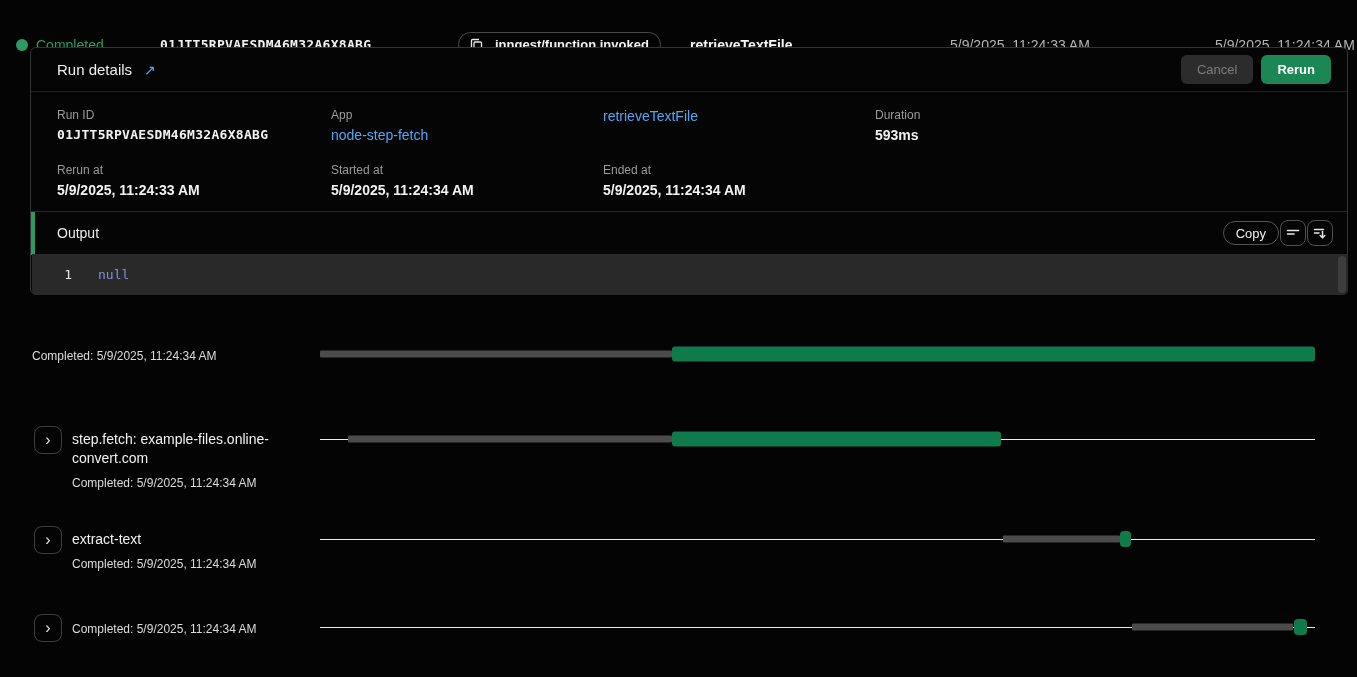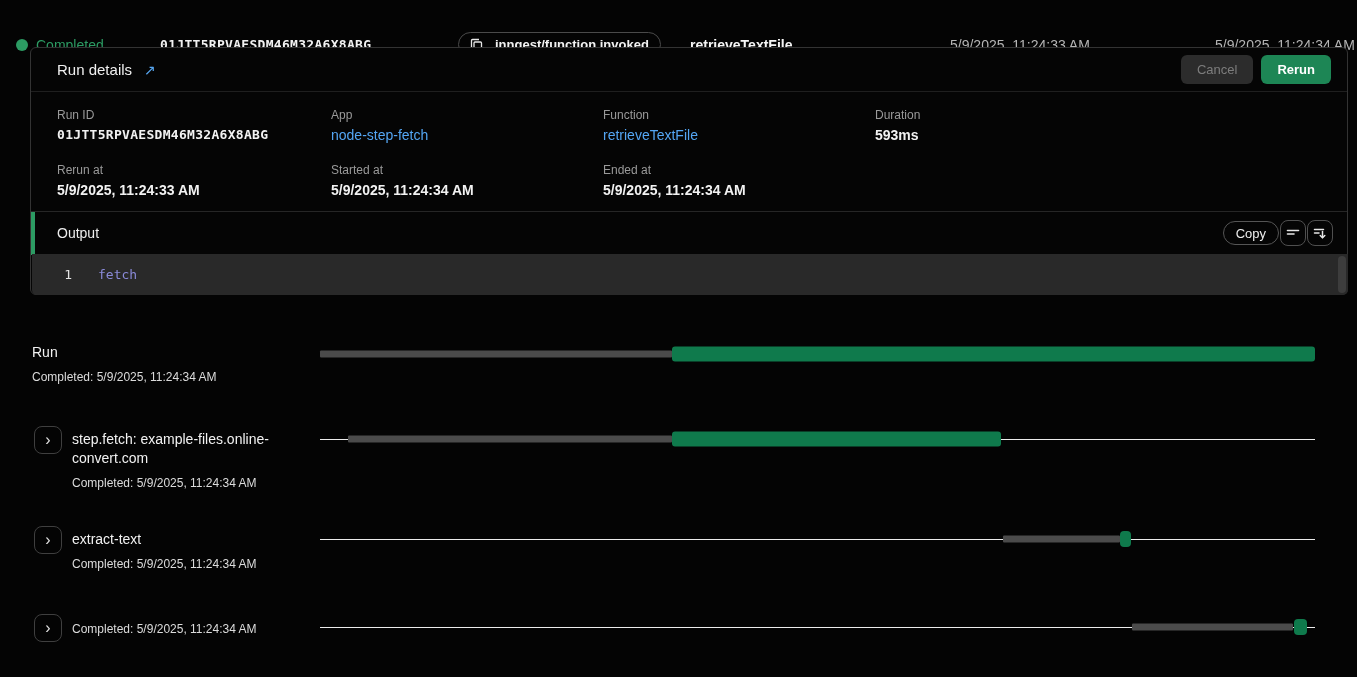--- a/index.html
+++ b/index.html
@@ -113,21 +113,20 @@
   <div class="details-grid">
     <div class="field">
       <div class="lbl">Run ID</div>
       <div class="val mono">01JTT5RPVAESDM46M32A6X8ABG</div>
     </div>
     <div class="field">
       <div class="lbl">App</div>
       <div class="val link">node-step-fetch</div>
     </div>
     <div class="field">
-      <div class="lbl">Function</div>
       <div class="val link">retrieveTextFile</div>
     </div>
     <div class="field">
       <div class="lbl">Duration</div>
       <div class="val">593ms</div>
     </div>
     <div class="field">
       <div class="lbl">Rerun at</div>
       <div class="val">5/9/2025, 11:24:33 AM</div>
     </div>
@@ -158,29 +157,28 @@
             <path d="M1.5 7h4.5"></path>
           <path d="M9.5 5.5v6"></path>
             <path d="M7.2 9.5l2.3 2.3 2.3-2.3"></path>
         </svg>
       </button>
     </div>
   </div>
 
   <div class="code-area mono">
     <div class="code-gutter">1</div>
-    <div class="code-text">fetch</div>
+    <div class="code-text">null</div>
     <div class="code-scrollbar"></div>
   </div>
 </div>
 
 <div id="timeline">
     <div class="tl-row first" style="top: 341px;">
       <div class="tl-text no-exp">
-        <div class="tl-name">Run</div>
         <div class="tl-completed">Completed: 5/9/2025, 11:24:34 AM</div>
       </div>
       <div class="tl-track">
         <div class="bar wait" style="left: 0%; width: 35.4%;"></div>
         <div class="bar run" style="left: 35.4%; width: 64.6%;"></div>
       </div>
     </div>
     <div class="tl-row" style="top: 426px;">
       <button class="expander">›</button>
       <div class="tl-text with-exp">

